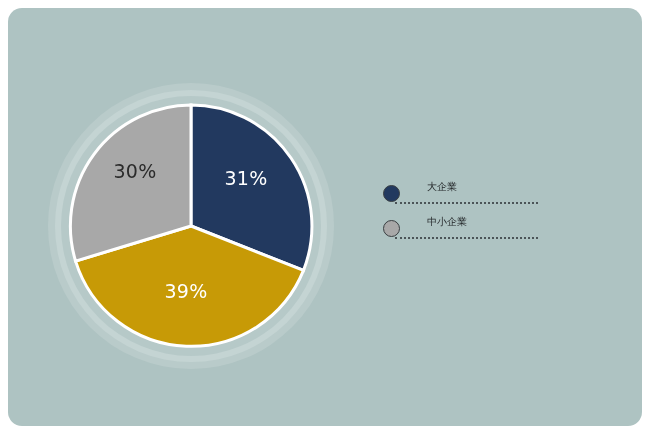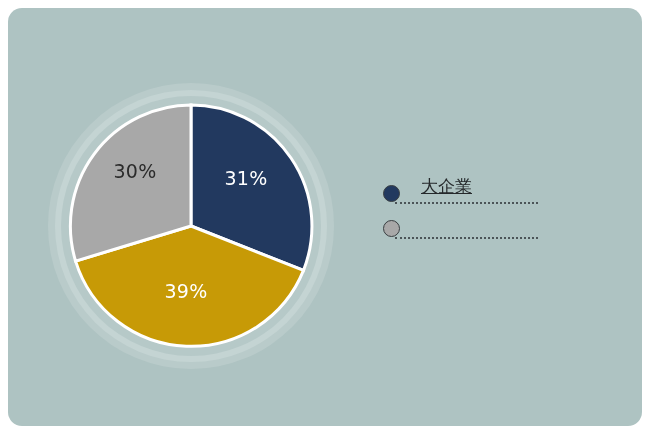--- a/index.html
+++ b/index.html
@@ -69,27 +69,26 @@
     left: 0px;
     top: 9px;
     width: 17px;
     height: 17px;
     border-radius: 50%;
     box-sizing: border-box;
     border: 1.6px solid #3a3f42;
   }
   .legend-text {
     position: absolute;
-    left: 38px;
+    left: 44px;
     top: 0px;
-    font-size: 17px;
+    font-size: 10px;
     color: #25292b;
     white-space: nowrap;
     line-height: 21px;
-    text-decoration: underline;
   }
   .legend-rule {
     position: absolute;
     left: 12px;
     top: 26px;
     width: 143px;
     height: 0;
     border-top: 2px dotted #4b5457;
   }
 </style>
@@ -121,18 +120,19 @@
 
     <div class="legend-item">
       <span class="legend-swatch" style="background:#22395f"></span>
       <span class="legend-text">大企業</span>
       <span class="legend-rule"></span>
     </div>
 
 
     <div class="legend-item">
       <span class="legend-swatch" style="background:#a8a8a8"></span>
+      <span class="legend-text">中小企業</span>
       <span class="legend-rule"></span>
     </div>
 
   </div>
 
 </div>
 
 </body></html>

